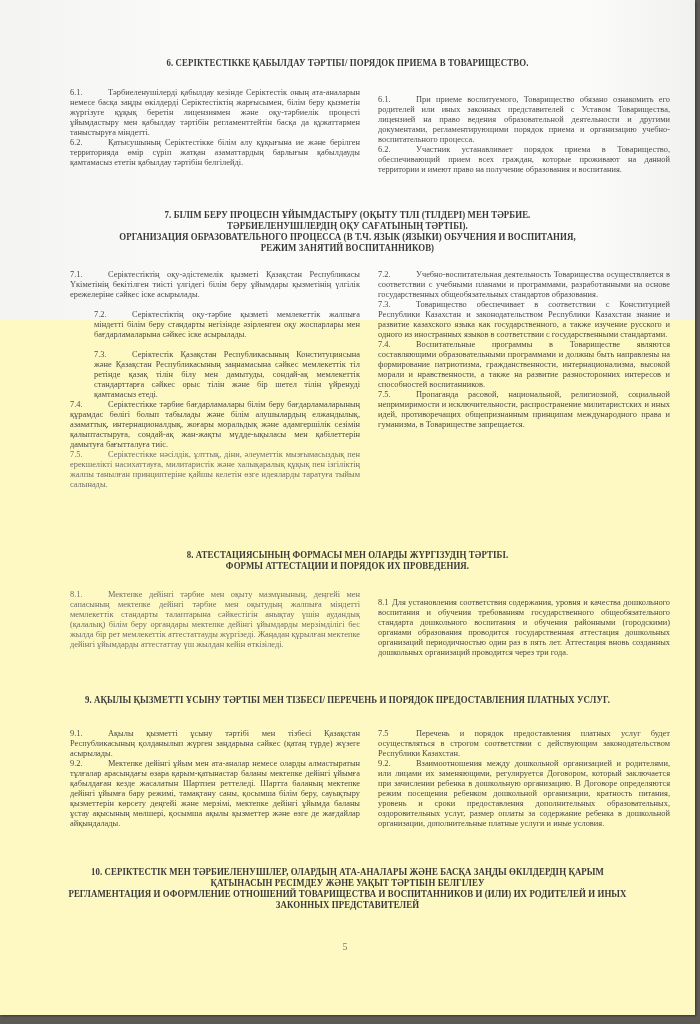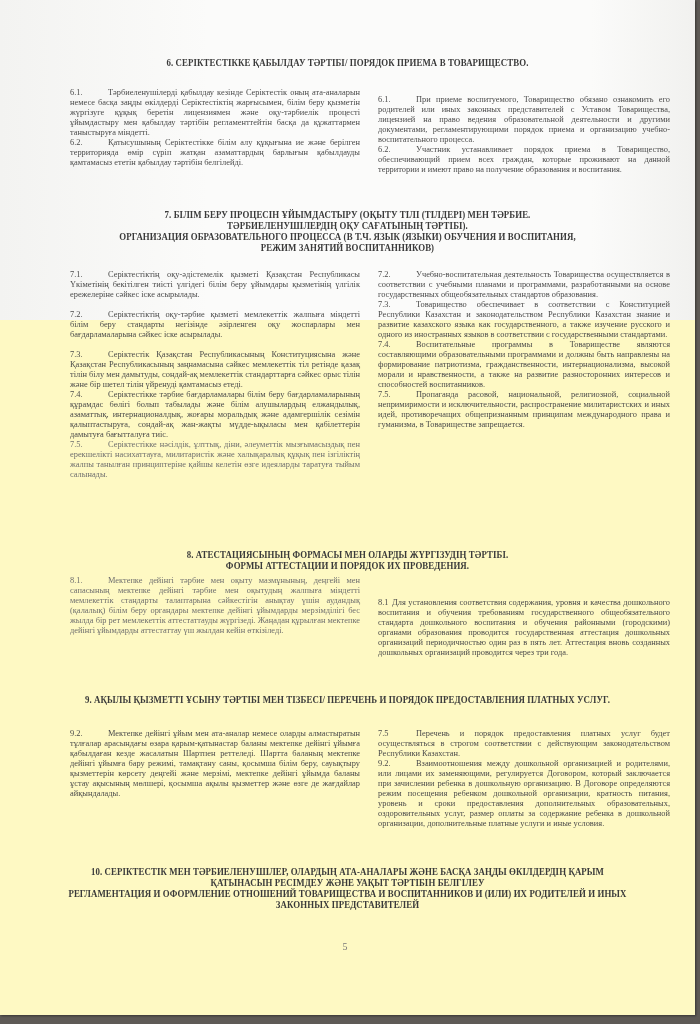--- a/index.html
+++ b/index.html
@@ -29,21 +29,21 @@
   }
   .col {
     position: absolute;
     font-size: 8.4px; line-height: 10px;
     text-align: justify; color: #4a4a4a;
   }
   .col.left { left: 70px; width: 290px; }
   .col.right { left: 378px; width: 292px; }
   .para { margin: 0; }
   .para .num { display: inline-block; width: 38px; }
-  .para.gap { margin-top: 10px; }
+  .para.gap { margin-top: 10px; margin-left: 24px; }
   .faded { color: #6e6e6e; }
   .page-num {
     position: absolute; left: 0; right: 5px; top: 941px;
     text-align: center; font-size: 10px; color: #777;
   }
 </style>
 </head>
 <body>
 
 <div class="page">
@@ -80,31 +80,32 @@
     <p class="para"><span class="num">7.3.</span><span>Товарищество обеспечивает в соответствии с Конституцией Республики Казахстан и законодательством Республики Казахстан знание и развитие казахского языка как государственного, а также изучение русского и одного из иностранных языков в соответствии с государственными стандартами.</span></p>
     <p class="para"><span class="num">7.4.</span><span>Воспитательные программы в Товариществе являются составляющими образовательными программами и должны быть направлены на формирование патриотизма, гражданственности, интернационализма, высокой морали и нравственности, а также на развитие разносторонних интересов и способностей воспитанников.</span></p>
     <p class="para"><span class="num">7.5.</span><span>Пропаганда расовой, национальной, религиозной, социальной непримиримости и исключительности, распространение милитаристских и иных идей, противоречащих общепризнанным принципам международного права и гуманизма, в Товариществе запрещается.</span></p>
   </div>
 
   <div class="sec-title" style="top:549px;">
     <div>8. АТЕСТАЦИЯСЫНЫҢ ФОРМАСЫ МЕН ОЛАРДЫ ЖҮРГІЗУДІҢ ТӘРТІБІ.</div>
     <div>ФОРМЫ АТТЕСТАЦИИ И ПОРЯДОК ИХ ПРОВЕДЕНИЯ.</div>
   </div>
 
-  <div class="col left faded" style="top:576px;">
+  <div class="col left faded" style="top:590px;">
     <p class="para"><span class="num">8.1.</span><span>Мектепке дейінгі тәрбие мен оқыту мазмұнының, деңгейі мен сапасының мектепке дейінгі тәрбие мен оқытудың жалпыға міндетті мемлекеттік стандарты талаптарына сәйкестігін анықтау үшін аудандық (қалалық) білім беру органдары мектепке дейінгі ұйымдарды мерзімділігі бес жылда бір рет мемлекеттік аттестаттауды жүргізеді. Жаңадан құрылған мектепке дейінгі ұйымдарды аттестаттау үш жылдан кейін өткізіледі.</span></p>
   </div>
 
   <div class="col right" style="top:598px;">
     <p class="para"><span class="num" style="width:14px;">8.1</span><span>Для установления соответствия содержания, уровня и качества дошкольного воспитания и обучения требованиям государственного общеобязательного стандарта дошкольного воспитания и обучения районными (городскими) органами образования проводится государственная аттестация дошкольных организаций периодичностью один раз в пять лет. Аттестация вновь созданных дошкольных организаций проводится через три года.</span></p>
   </div>
 
   <div class="sec-title" style="top:694px; left:0; right:0;">9.     АҚЫЛЫ ҚЫЗМЕТТІ ҰСЫНУ ТӘРТІБІ МЕН ТІЗБЕСІ/ ПЕРЕЧЕНЬ И ПОРЯДОК ПРЕДОСТАВЛЕНИЯ ПЛАТНЫХ УСЛУГ.</div>
 
   <div class="col left" style="top:729px;">
+    <p class="para"><span class="num">9.1.</span><span>Ақылы қызметті ұсыну тәртібі мен тізбесі Қазақстан Республикасының қолданылып жүрген заңдарына сәйкес (қатаң түрде) жүзеге асырылады.</span></p>
     <p class="para"><span class="num">9.2.</span><span>Мектепке дейінгі ұйым мен ата-аналар немесе оларды алмастыратын тұлғалар арасындағы өзара қарым-қатынастар баланы мектепке дейінгі ұйымға қабылдаған кезде жасалатын Шартпен реттеледі. Шартта баланың мектепке дейінгі ұйымға бару режимі, тамақтану саны, қосымша білім беру, сауықтыру қызметтерін көрсету деңгейі және мерзімі, мектепке дейінгі ұйымда баланы ұстау ақысының мөлшері, қосымша ақылы қызметтер және өзге де жағдайлар айқындалады.</span></p>
   </div>
 
   <div class="col right" style="top:729px;">
     <p class="para"><span class="num">7.5</span><span>Перечень и порядок предоставления платных услуг будет осуществляться в строгом соответствии с действующим законодательством Республики Казахстан.</span></p>
     <p class="para"><span class="num">9.2.</span><span>Взаимоотношения между дошкольной организацией и родителями, или лицами их заменяющими, регулируется Договором, который заключается при зачислении ребенка в дошкольную организацию. В Договоре определяются режим посещения ребенком дошкольной организации, кратность питания, уровень и сроки предоставления дополнительных образовательных, оздоровительных услуг, размер оплаты за содержание ребенка в дошкольной организации, дополнительные платные услуги и иные условия.</span></p>
   </div>
 
   <div class="sec-title" style="top:866px;">
     <div>10. СЕРІКТЕСТІК МЕН ТӘРБИЕЛЕНУШІЛЕР, ОЛАРДЫҢ АТА-АНАЛАРЫ ЖӘНЕ БАСҚА ЗАҢДЫ ӨКІЛДЕРДІҢ ҚАРЫМ</div>

